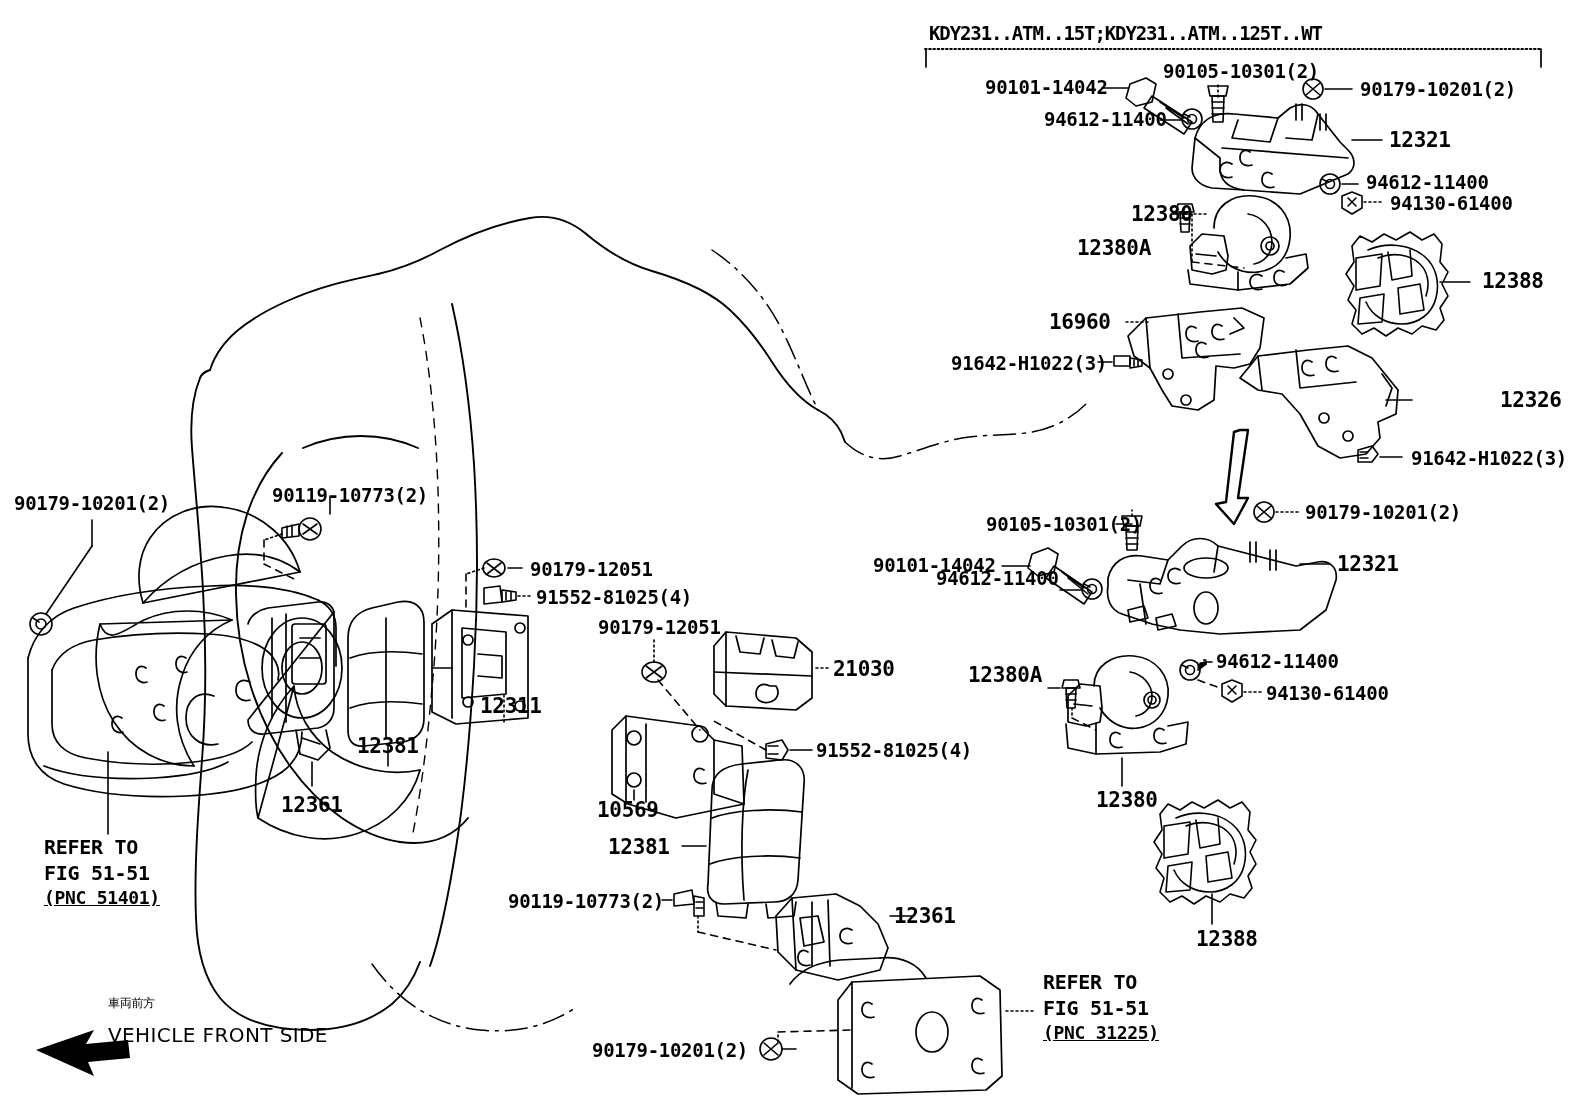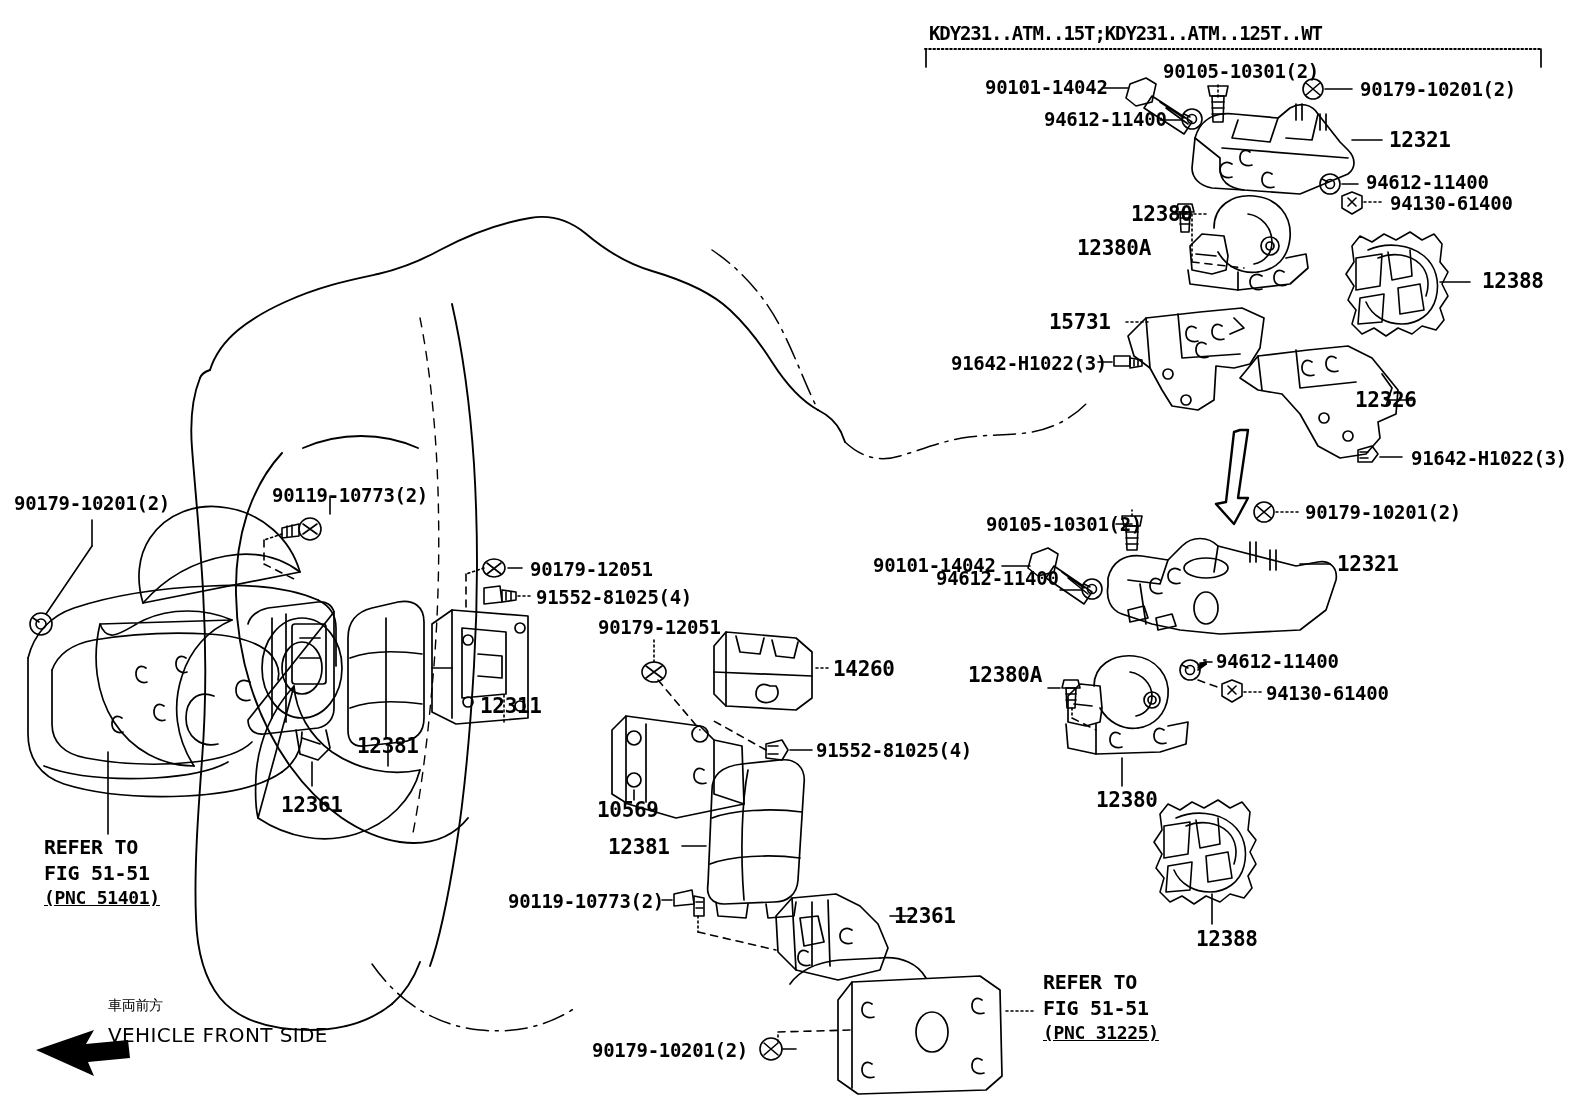--- a/index.html
+++ b/index.html
@@ -10,21 +10,21 @@
   svg.layer{position:absolute;left:0;top:0;width:1592px;height:1099px;overflow:visible;}
   .lbl{position:absolute;white-space:nowrap;color:#000;
        font-family:"DejaVu Sans Mono","Liberation Mono",monospace;
        font-weight:bold;letter-spacing:-0.3px;line-height:1.18;}
   .lbl.pn{font-size:21px;}
   .lbl.hw{font-size:19px;}
   .lbl.hdr{font-size:19px;font-weight:bold;letter-spacing:-1.1px;}
   .lbl.refer{font-size:20px;font-weight:bold;line-height:1.30;}
   .lbl.refer .pnc{font-size:18px;text-decoration:underline;}
   .lbl.code{font-size:18px;font-weight:bold;letter-spacing:0px;}
-  .lbl.jp{font-family:Liberation Sans, sans-serif;font-size:14px;font-weight:normal;}
+  .lbl.jp{font-family:Liberation Mono, monospace;font-size:12px;font-weight:normal;}
   .lbl.en{font-family:"DejaVu Sans","Liberation Sans",sans-serif;font-size:20px;font-weight:normal;letter-spacing:0.4px;}
 </style>
 </head>
 <body>
 
 <div id="sheet">
 
   <svg class="layer" viewBox="0 0 1592 1099">
     <g fill="none" stroke="#000" stroke-width="1.7" stroke-linejoin="round" stroke-linecap="round">
 
@@ -524,23 +524,23 @@
   <div class="lbl hw" style="left:985px;top:58px;">90101-14042</div>
   <div class="lbl hw" style="left:1044px;top:90px;">94612-11400</div>
   <div class="lbl hw" style="left:1163px;top:42px;">90105-10301(2)</div>
   <div class="lbl hw" style="left:1360px;top:60px;">90179-10201(2)</div>
   <div class="lbl pn" style="left:1389px;top:110px;">12321</div>
   <div class="lbl hw" style="left:1366px;top:153px;">94612-11400</div>
   <div class="lbl hw" style="left:1390px;top:174px;">94130-61400</div>
   <div class="lbl pn" style="left:1131px;top:184px;">12380</div>
   <div class="lbl pn" style="left:1077px;top:218px;">12380A</div>
   <div class="lbl pn" style="left:1482px;top:251px;">12388</div>
-  <div class="lbl pn" style="left:1049px;top:292px;">15731</div>
+  <div class="lbl pn" style="left:1049px;top:292px;">16960</div>
   <div class="lbl hw" style="left:951px;top:334px;">91642-H1022(3)</div>
-  <div class="lbl pn" style="left:1355px;top:370px;">12326</div>
+  <div class="lbl pn" style="left:1500px;top:370px;">12326</div>
   <div class="lbl hw" style="left:1411px;top:429px;">91642-H1022(3)</div>
 
   <div class="lbl hw" style="left:986px;top:495px;">90105-10301(2)</div>
   <div class="lbl hw" style="left:1305px;top:483px;">90179-10201(2)</div>
   <div class="lbl hw" style="left:873px;top:536px;">90101-14042</div>
   <div class="lbl hw" style="left:936px;top:549px;">94612-11400</div>
   <div class="lbl pn" style="left:1337px;top:534px;">12321</div>
   <div class="lbl hw" style="left:1216px;top:632px;">94612-11400</div>
   <div class="lbl hw" style="left:1266px;top:664px;">94130-61400</div>
   <div class="lbl pn" style="left:968px;top:645px;">12380A</div>
@@ -555,21 +555,21 @@
   <div class="lbl pn" style="left:357px;top:716px;">12381</div>
   <div class="lbl pn" style="left:281px;top:775px;">12361</div>
 
   <div class="lbl refer" style="left:44px;top:816px;">
     <div>REFER TO</div>
     <div>FIG 51-51</div>
     <div class="pnc">(PNC 51401)</div>
   </div>
 
   <div class="lbl hw" style="left:598px;top:598px;">90179-12051</div>
-  <div class="lbl pn" style="left:833px;top:639px;">14260</div>
+  <div class="lbl pn" style="left:833px;top:639px;">21030</div>
   <div class="lbl hw" style="left:816px;top:721px;">91552-81025(4)</div>
   <div class="lbl pn" style="left:597px;top:780px;">10569</div>
   <div class="lbl pn" style="left:608px;top:817px;">12381</div>
   <div class="lbl hw" style="left:508px;top:872px;">90119-10773(2)</div>
   <div class="lbl pn" style="left:894px;top:886px;">12361</div>
   <div class="lbl hw" style="left:592px;top:1021px;">90179-10201(2)</div>
 
   <div class="lbl refer" style="left:1043px;top:951px;">
     <div>REFER TO</div>
     <div>FIG 51-51</div>

